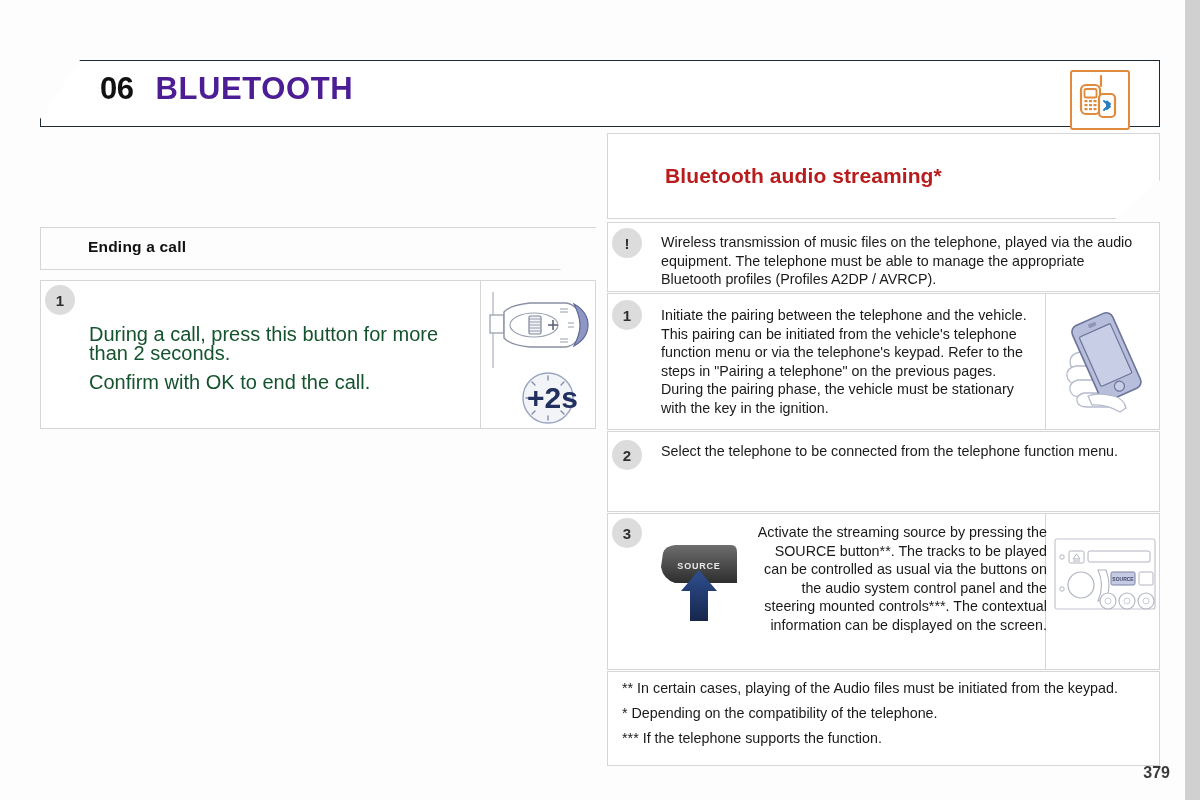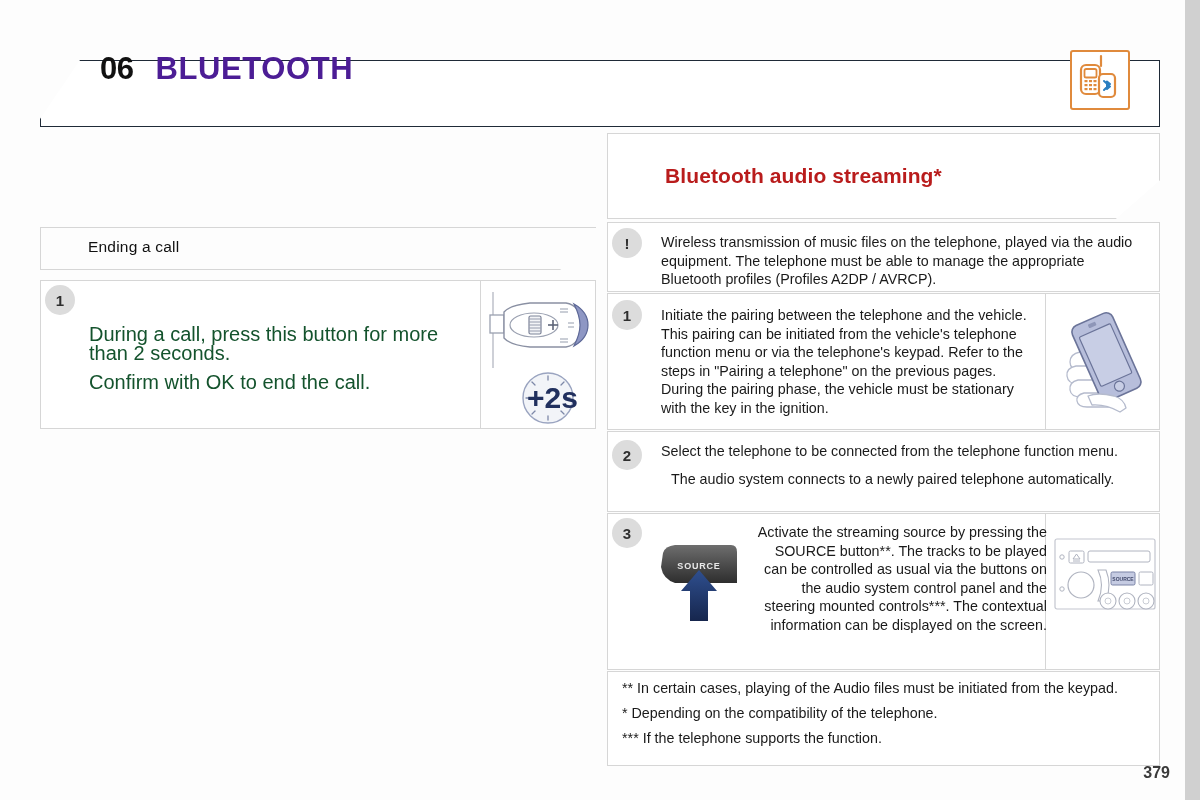--- a/index.html
+++ b/index.html
@@ -36,21 +36,21 @@
     height: 67px;
     background: #ffffff;
     border: 1.5px solid #1f2a37;
     box-sizing: border-box;
     -webkit-clip-path: polygon(0 100%, 0 88%, 40px 0, 100% 0, 100% 100%);
     clip-path: polygon(0 100%, 0 88%, 40px 0, 100% 0, 100% 100%);
   }
   .chapter-header-inner {
     position: absolute;
     left: 40px;
-    top: 44px;
+    top: 64px;
     width: 1120px;
     height: 50px;
     display: flex;
     align-items: center;
   }
   .chapter-num {
     font-size: 31px;
     font-weight: bold;
     letter-spacing: -0.5px;
     margin-left: 60px;
@@ -94,21 +94,21 @@
     border-top: 1px solid #d6d6d6;
     border-bottom: 1px solid #d6d6d6;
     -webkit-clip-path: polygon(0 0, 100% 0, 100% 45%, 93.5% 100%, 0 100%);
     clip-path: polygon(0 0, 100% 0, 100% 45%, 93.5% 100%, 0 100%);
   }
   .left-heading-text {
     position: absolute;
     left: 88px;
     top: 238px;
     font-size: 15.5px;
-    font-weight: normal;
+    font-weight: bold;
     color: #111111;
     letter-spacing: 0.2px;
   }
 
   .left-step-box {
     left: 40px;
     top: 280px;
     width: 556px;
     height: 149px;
   }
@@ -385,21 +385,20 @@
     </g>
 
     <path d="M30 96 Q40 92 56 96 Q66 99 68 108 L62 112 Q48 104 34 105 Z" fill="#ffffff" stroke="#b5bbcd" stroke-width="1.3" stroke-linejoin="round"></path>
   </svg>
 </div>
 
 <div class="panel step2-box"></div>
 <div class="badge" style="left:612px; top:440px;">2</div>
 <div class="step2-text">
   <div>Select the telephone to be connected from the telephone function menu.</div>
-  <div class="sub">The audio system connects to a newly paired telephone automatically.</div>
 </div>
 
 <div class="panel step3-box"></div>
 <div class="step3-divider"></div>
 <div class="badge" style="left:612px; top:518px;">3</div>
 <div class="step3-text">Activate the streaming source by pressing the SOURCE button**. The tracks to be played can be controlled as usual via the buttons on the audio system control panel and the steering mounted controls***. The contextual information can be displayed on the screen.</div>
 
 <div class="illus" style="left:655px; top:543px;">
   <svg width="96" height="82" viewBox="0 0 96 82" aria-hidden="true">
     <defs>

